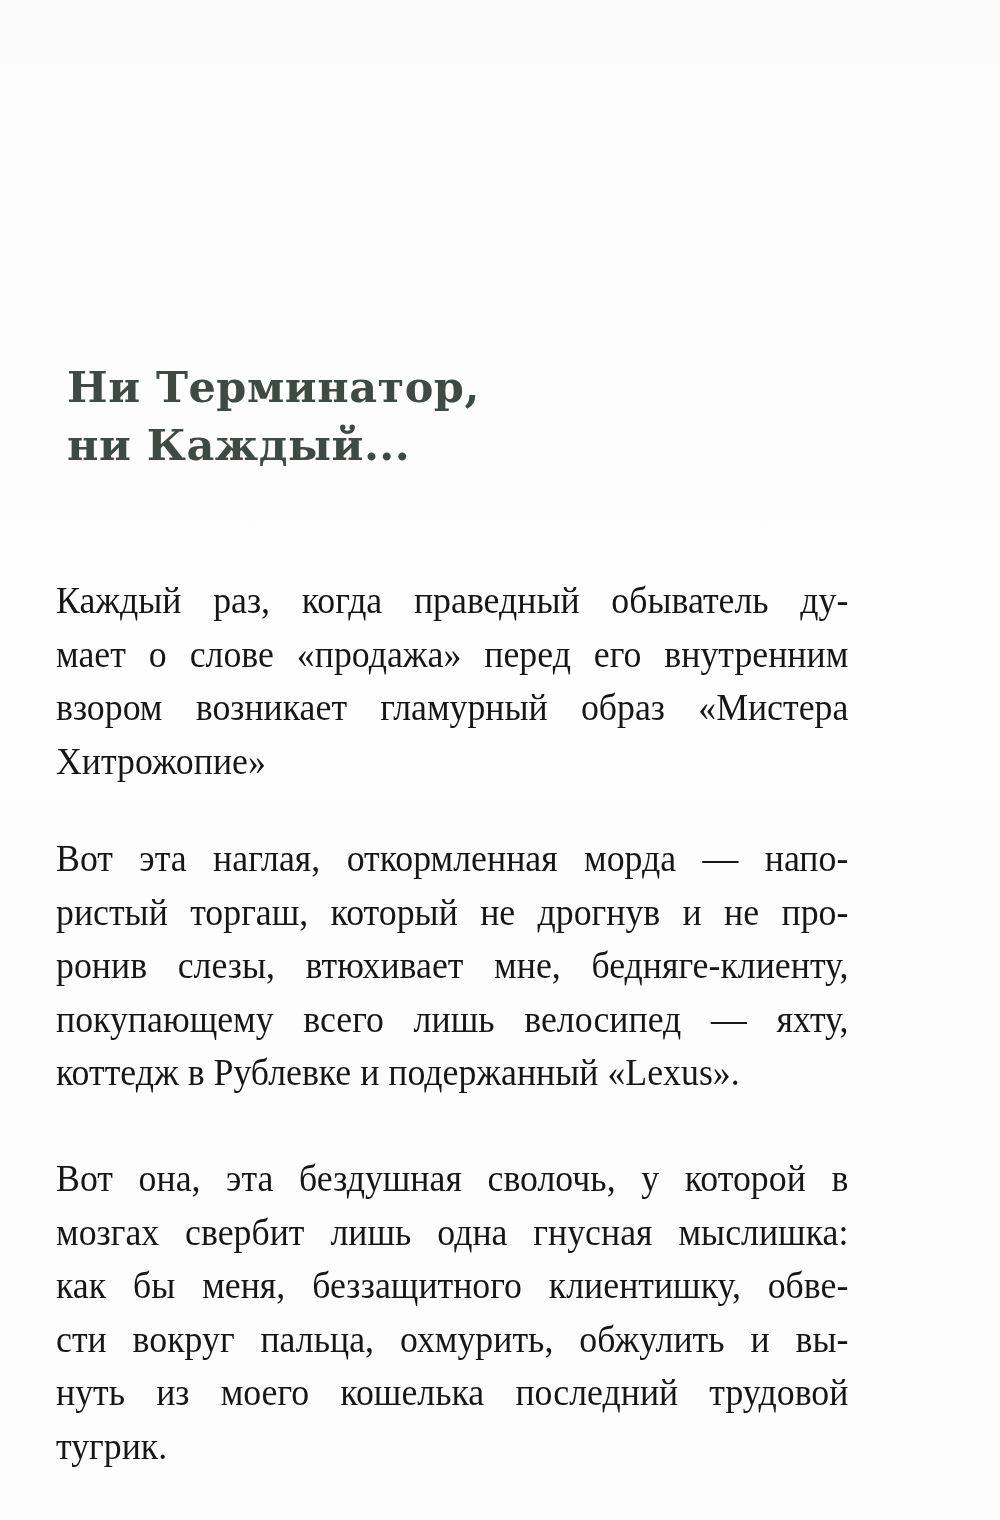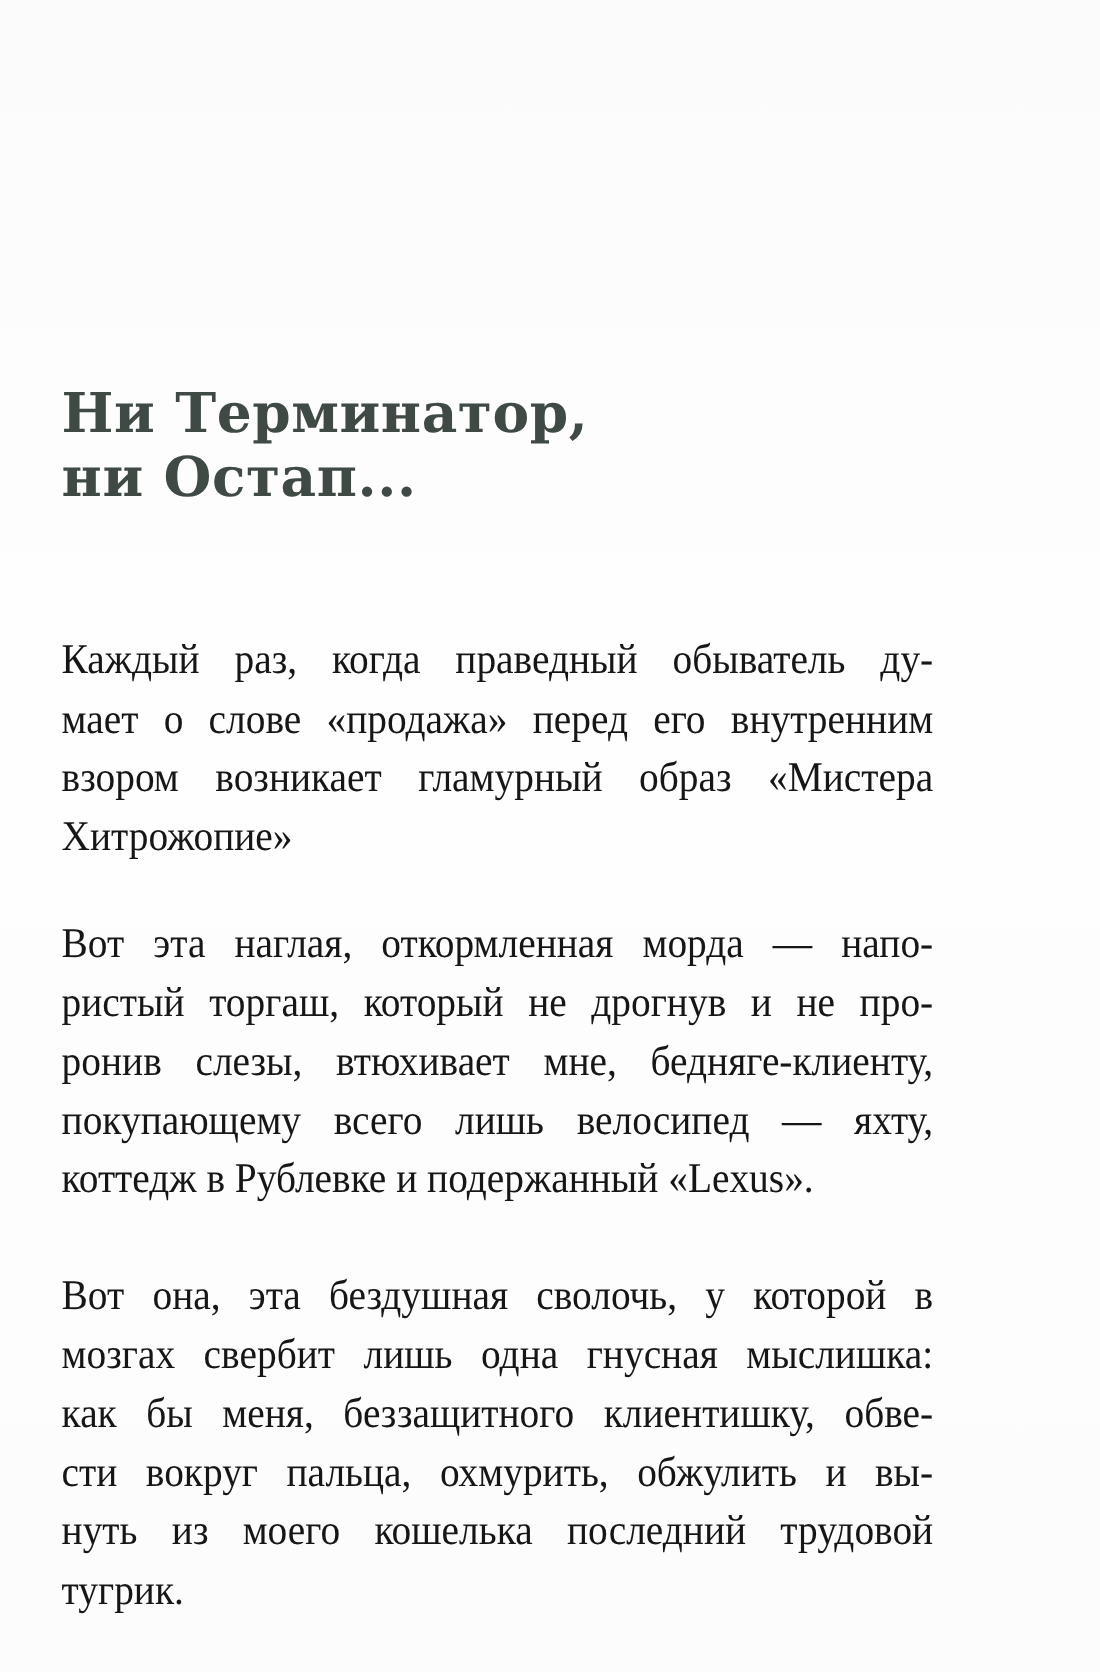--- a/index.html
+++ b/index.html
@@ -33,24 +33,24 @@
       line-height: 53px;
       color: #000;
       transform: scaleX(-1);
       overflow: hidden;
       white-space: pre-wrap;
     }
     .heading {
       position: absolute;
       left: 55px;
       top: 346px;
-      margin: 1px;
+      margin: 12px;
       font-family: "DejaVu Serif", "Liberation Serif", serif;
       font-weight: bold;
-      font-size: 50px;
+      font-size: 43px;
       line-height: 58px;
       color: #3f4a45;
       letter-spacing: 0.5px;
     }
     .heading span { display: block; }
     .body-text {
       position: absolute;
       left: 56px;
       width: 792px;
       margin: 0;
@@ -77,21 +77,21 @@
   </style>
 </head>
 <body>
 
 <div class="page">
 
   <div class="bleed"></div>
 
   <h1 class="heading">
     <span>Ни Терминатор,</span>
-    <span>ни Остап...</span>
+    <span>ни Каждый...</span>
   </h1>
 
   <p class="body-text" id="p1">
     <span class="line">Каждый раз, когда праведный обыватель ду-</span>
     <span class="line">мает о слове «продажа» перед его внутренним</span>
     <span class="line">взором возникает гламурный образ «Мистера</span>
     <span class="line last">Хитрожопие»</span>
   </p>
 
   <p class="body-text" id="p2">

